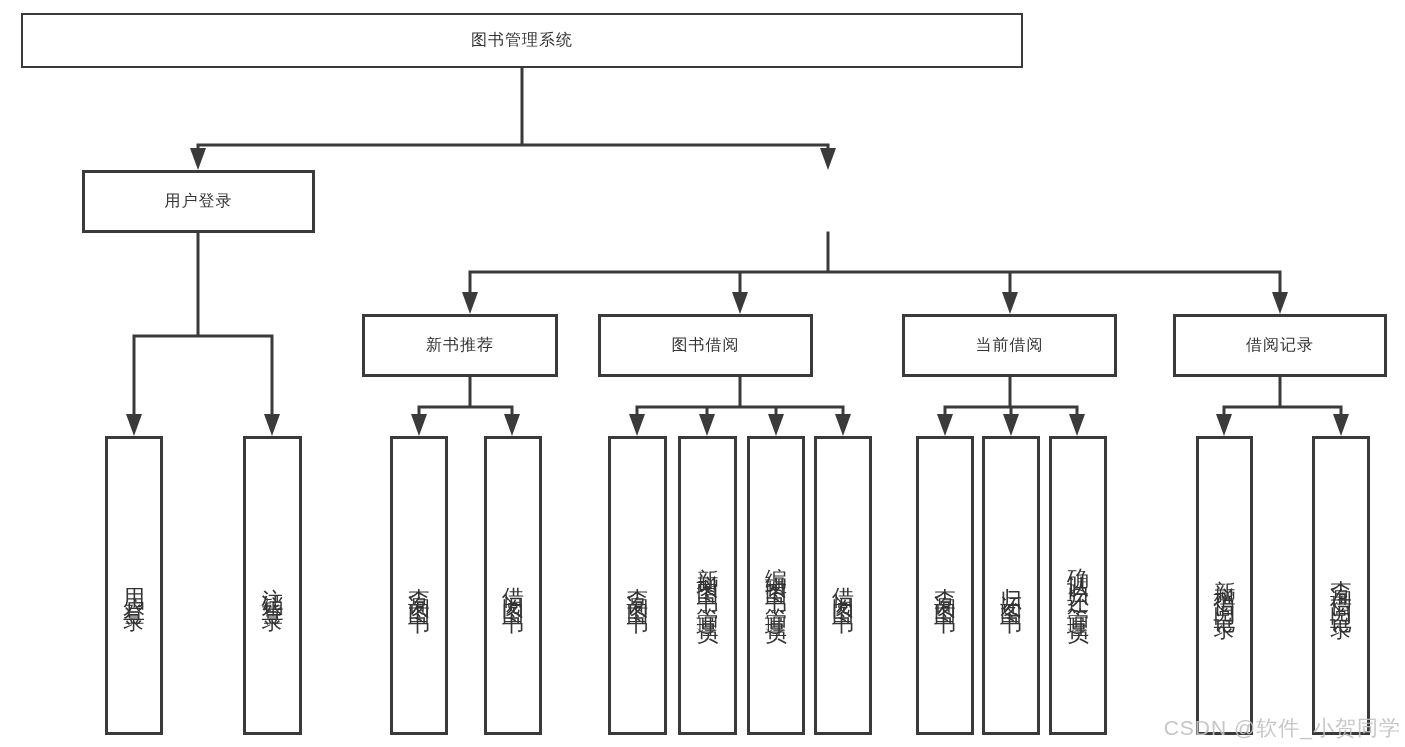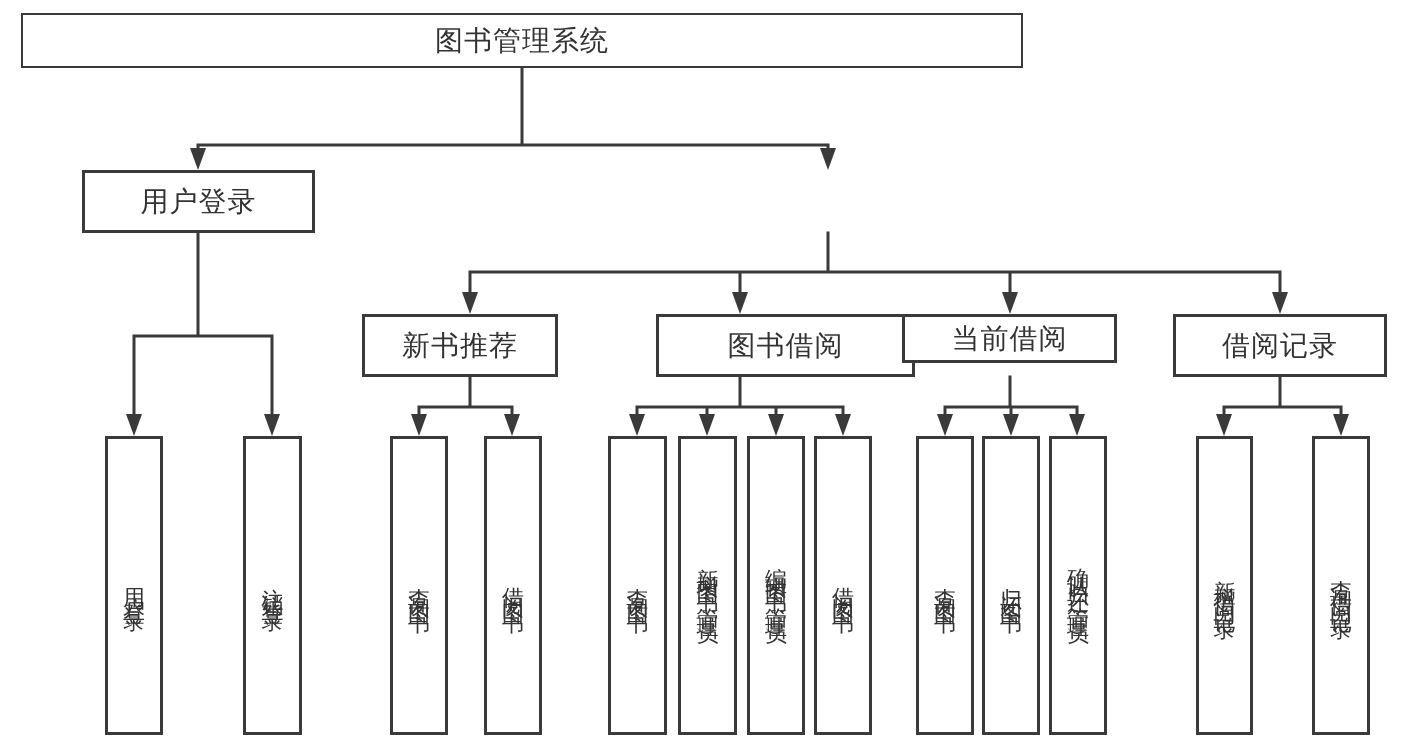--- a/index.html
+++ b/index.html
@@ -9,21 +9,21 @@
     color:#333333;
   }
   .canvas{position:absolute;left:0;top:0;width:1405px;height:747px;}
   svg.connectors{position:absolute;left:0;top:0;width:1405px;height:747px;z-index:1;}
   .box{
     position:absolute;box-sizing:border-box;background:#ffffff;
     border:3px solid #3a3a3a;display:flex;align-items:center;justify-content:center;
     z-index:2;
   }
   .hbox span{
-    font-size:28px;letter-spacing:1px;color:#333333;white-space:nowrap;
+    font-size:16px;letter-spacing:1px;color:#333333;white-space:nowrap;
   }
   .vbox span{
     writing-mode:vertical-rl;text-orientation:mixed;
     font-size:22px;letter-spacing:8px;color:#333333;line-height:1;
   }
   .watermark{
     position:absolute;right:4px;top:714px;z-index:5;
     font-size:21px;color:rgba(193,193,193,0.92);letter-spacing:1px;white-space:nowrap;
   }
 </style>
@@ -69,24 +69,24 @@
     <span>图书管理系统</span>
   </div>
 
   <div class="box hbox" style="left:82px;top:170px;width:233px;height:63px">
     <span>用户登录</span>
   </div>
 
   <div class="box hbox" style="left:362px;top:314px;width:196px;height:63px">
     <span>新书推荐</span>
   </div>
-  <div class="box hbox" style="left:656px;top:314px;width:259px;height:63px">
+  <div class="box hbox" style="left:598px;top:314px;width:215px;height:63px">
     <span>图书借阅</span>
   </div>
-  <div class="box hbox" style="left:902px;top:314px;width:215px;height:49px">
+  <div class="box hbox" style="left:902px;top:314px;width:215px;height:63px">
     <span>当前借阅</span>
   </div>
   <div class="box hbox" style="left:1173px;top:314px;width:214px;height:63px">
     <span>借阅记录</span>
   </div>
 
   <div class="box vbox" style="left:105px;top:436px;width:58px;height:299px">
     <span>用户登录</span>
   </div>
   <div class="box vbox" style="left:243px;top:436px;width:59px;height:299px">
@@ -123,14 +123,15 @@
     <span>确认归还（管理员）</span>
   </div>
 
   <div class="box vbox" style="left:1196px;top:436px;width:57px;height:299px">
     <span>新增借阅记录</span>
   </div>
   <div class="box vbox" style="left:1312px;top:436px;width:58px;height:299px">
     <span>查询借阅记录</span>
   </div>
 
+  <div class="watermark">CSDN @软件_小贺同学</div>
 
 </div>
 
 </body></html>

